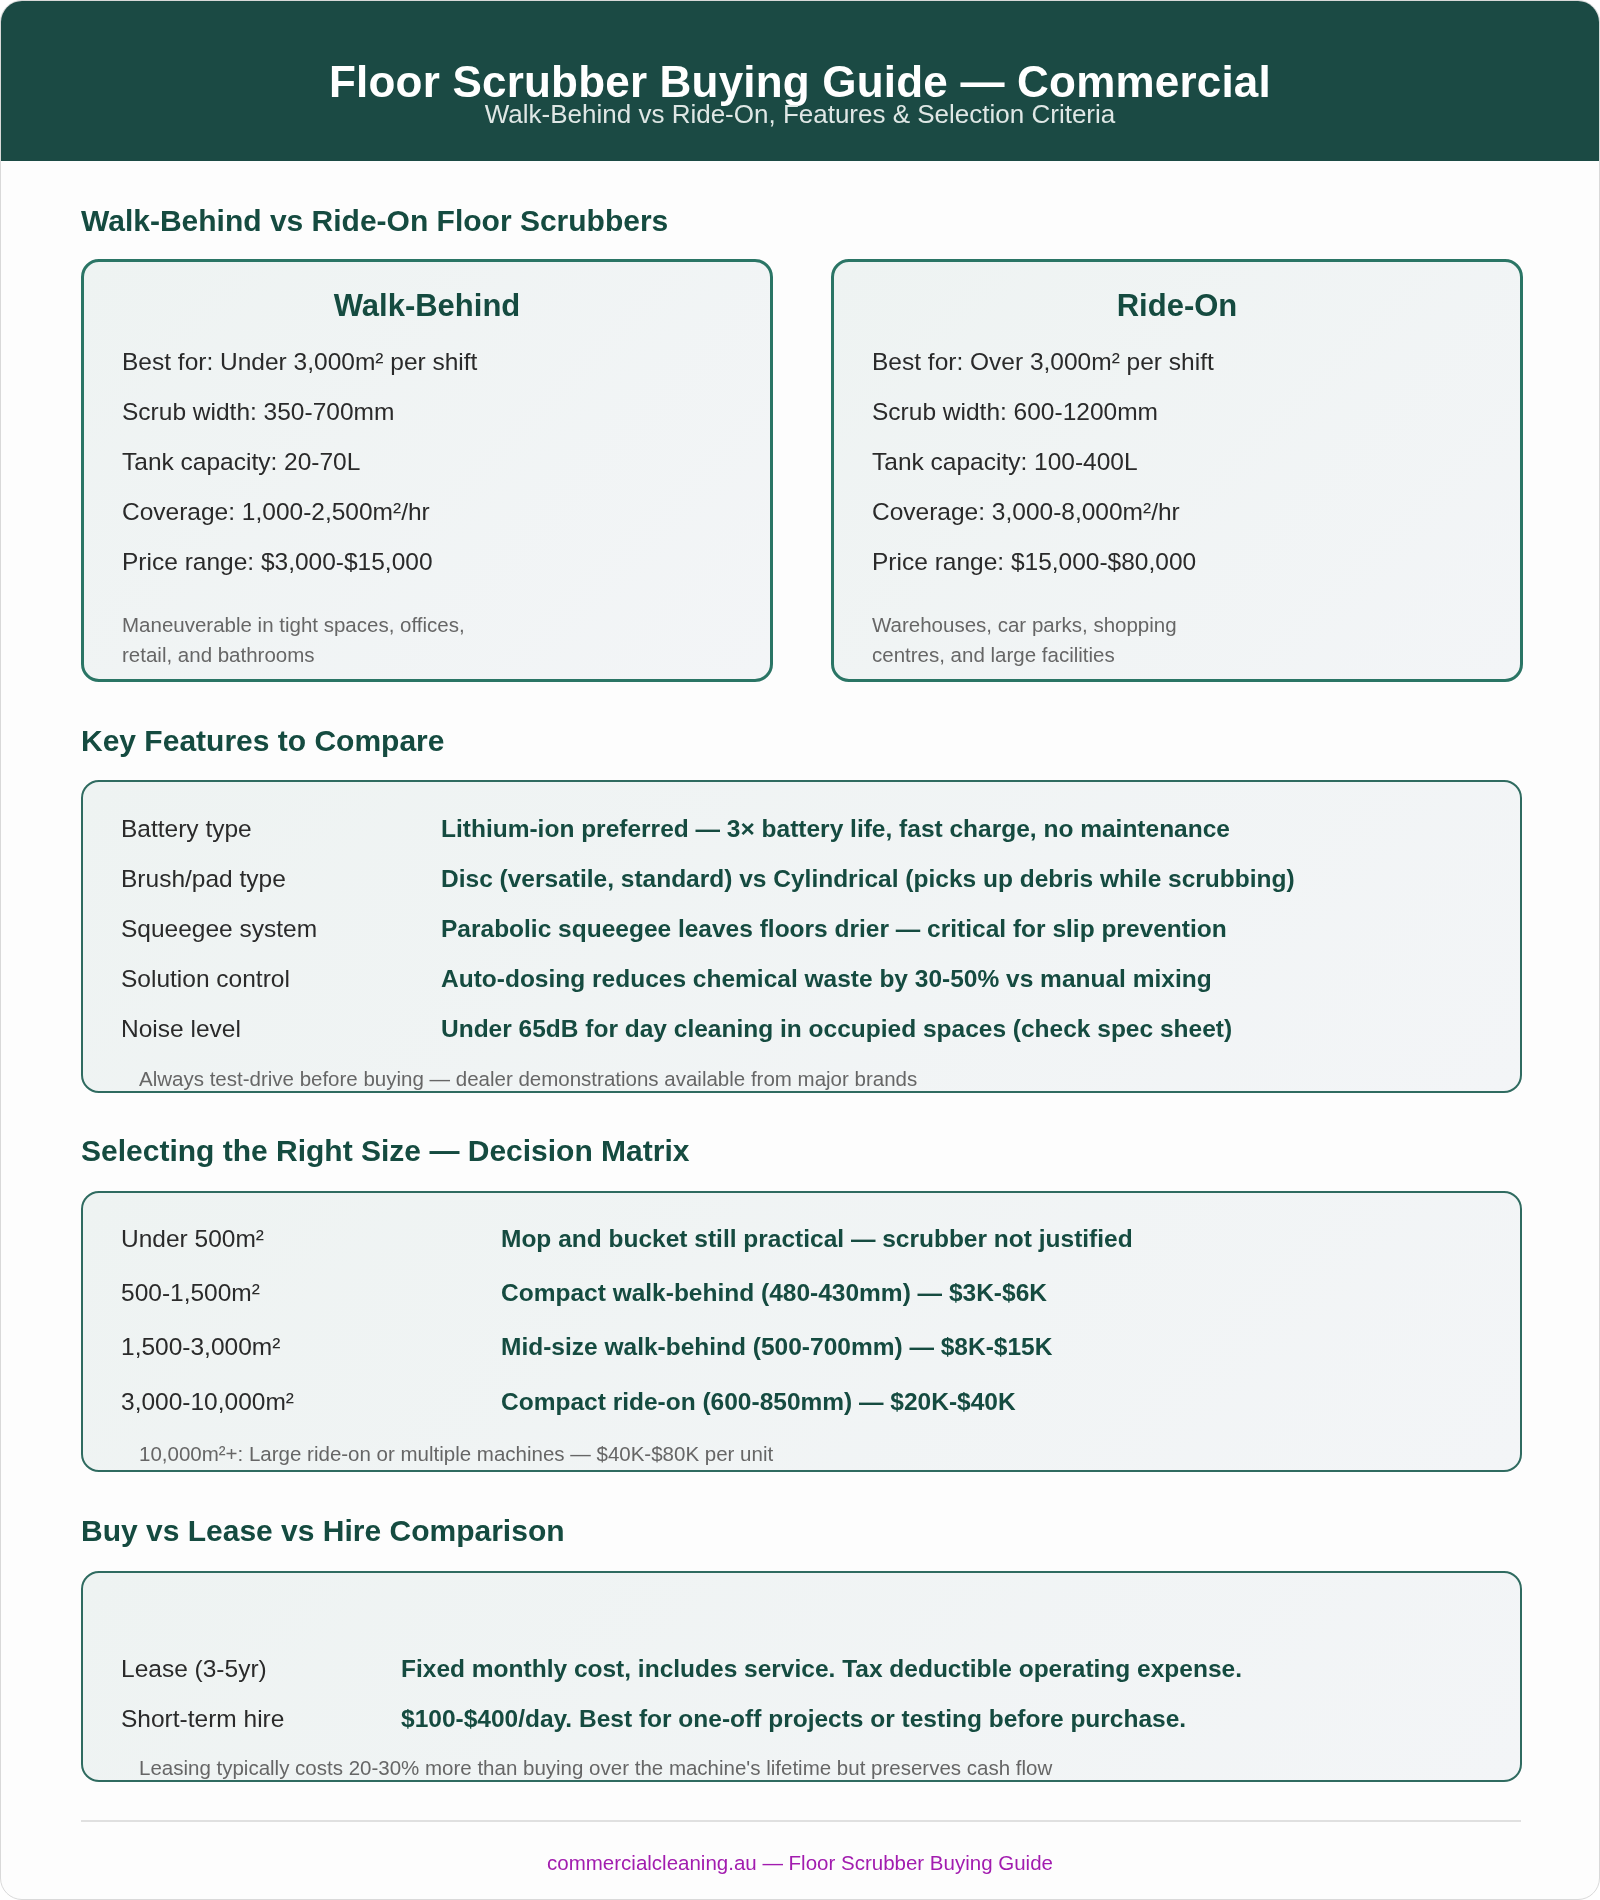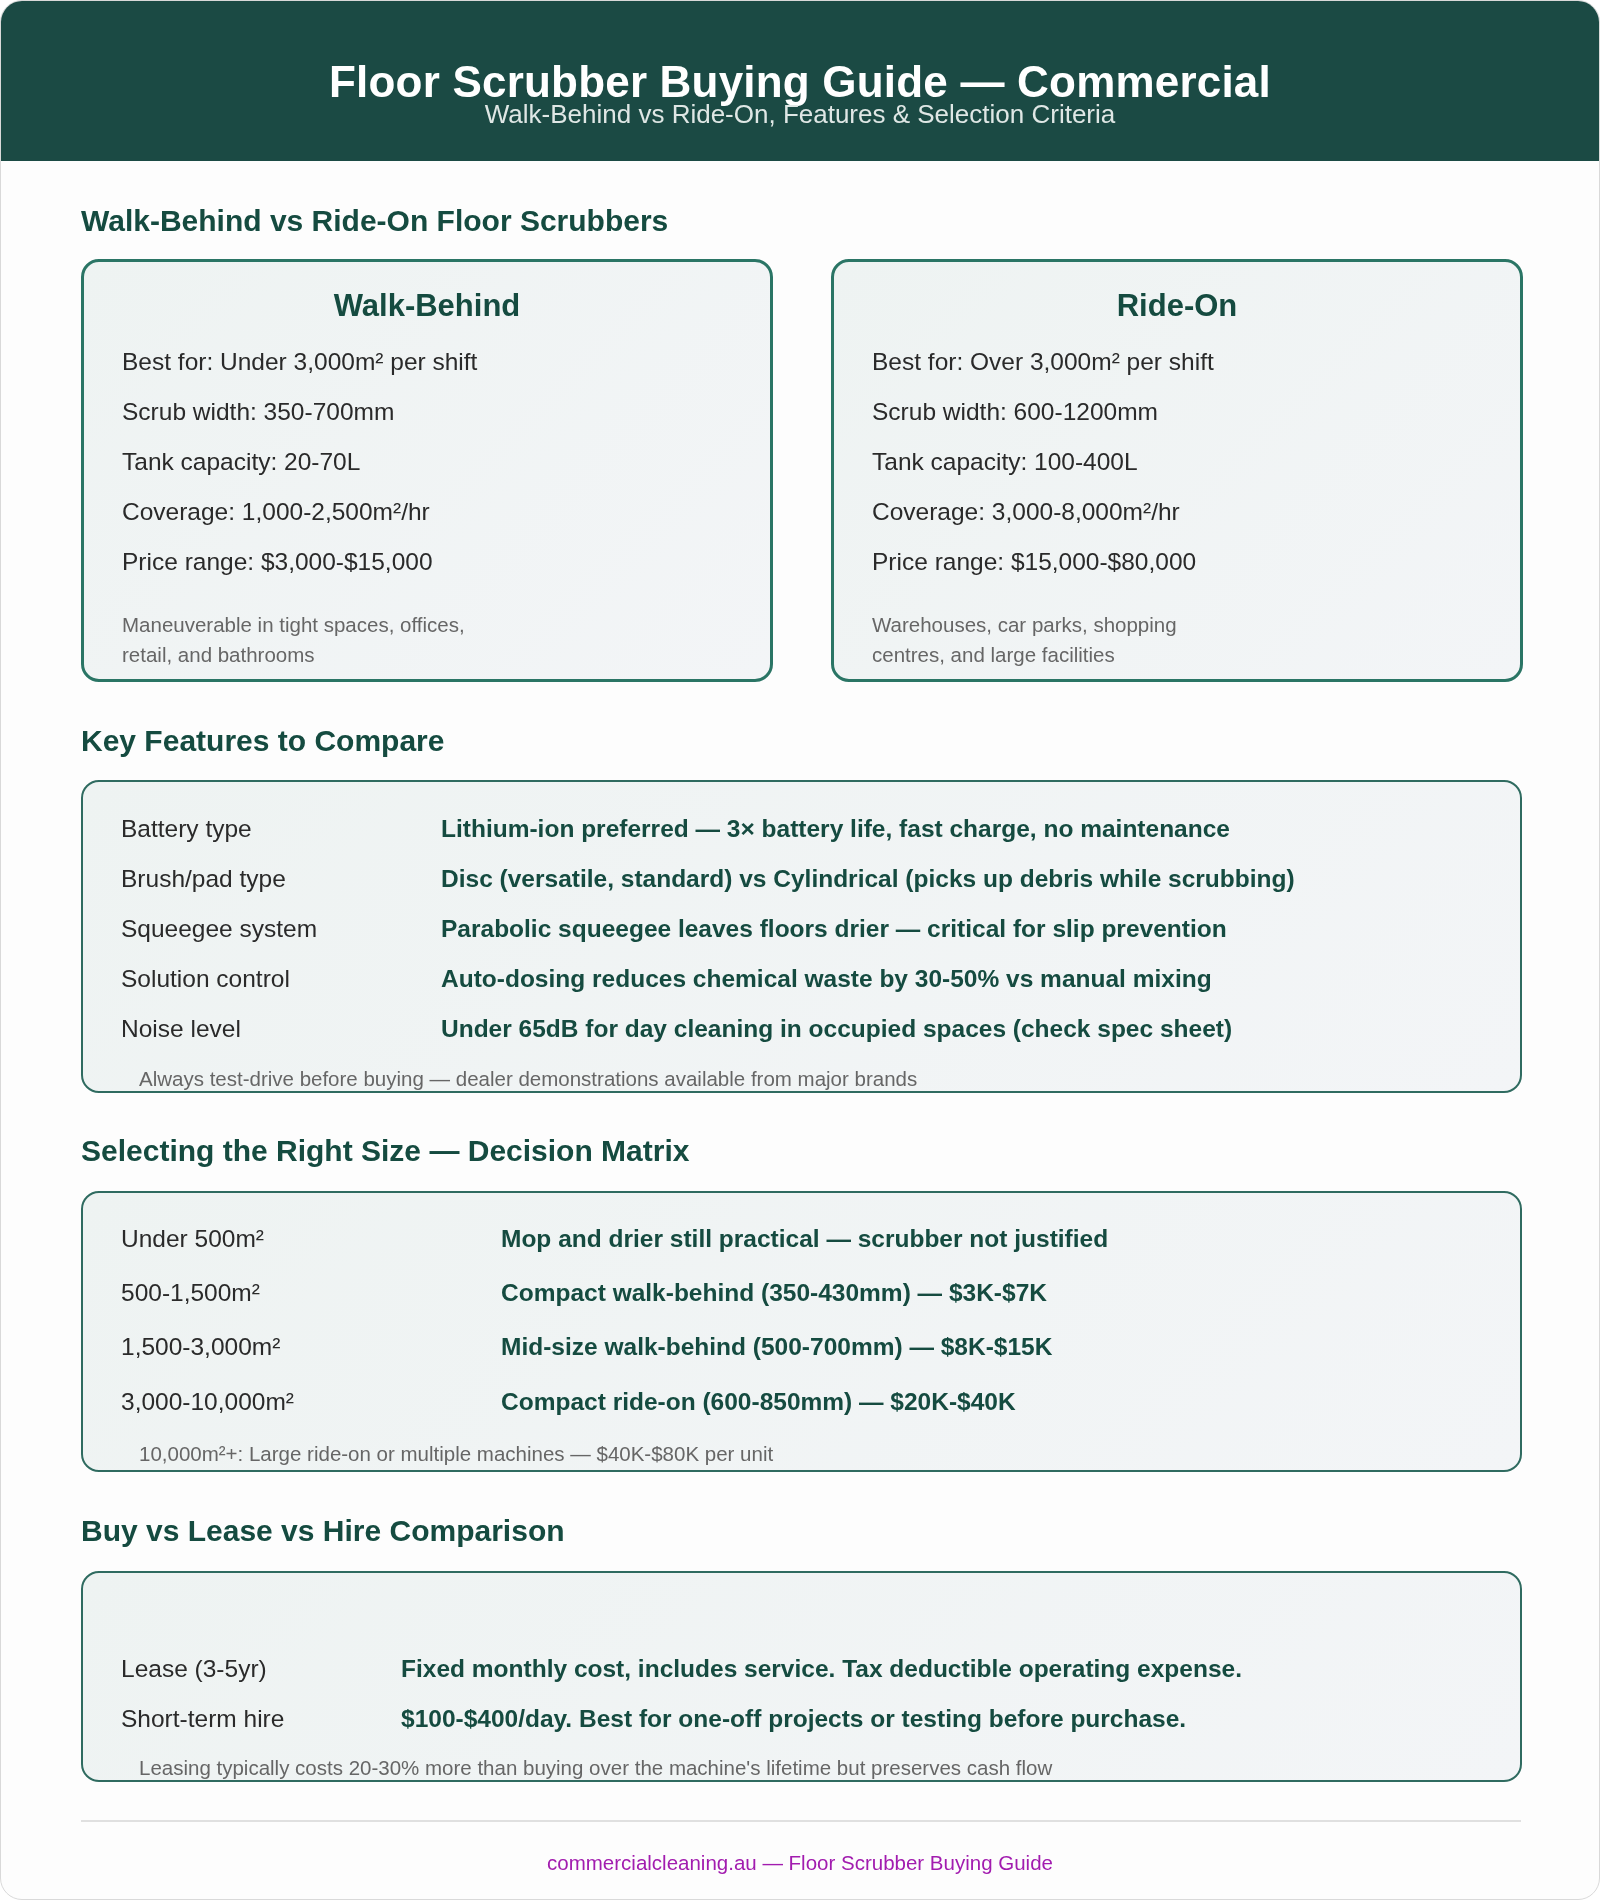--- a/index.html
+++ b/index.html
@@ -107,25 +107,25 @@
       <span class="value" style="left:320px">Under 65dB for day cleaning in occupied spaces (check spec sheet)</span>
     </div>
     <div class="note" style="top:276px">Always test-drive before buying — dealer demonstrations available from major brands</div>
   </div>
 
   <div class="section-heading" style="top:1133px">Selecting the Right Size — Decision Matrix</div>
 
   <div class="box" style="top:1190px; height:277px">
     <div class="row" style="top:32px">
       <span class="label">Under 500m²</span>
-      <span class="value" style="left:380px">Mop and drier still practical — scrubber not justified</span>
+      <span class="value" style="left:380px">Mop and bucket still practical — scrubber not justified</span>
     </div>
     <div class="row" style="top:86px">
       <span class="label">500-1,500m²</span>
-      <span class="value" style="left:380px">Compact walk-behind (350-430mm) — $3K-$7K</span>
+      <span class="value" style="left:380px">Compact walk-behind (480-430mm) — $3K-$6K</span>
     </div>
     <div class="row" style="top:140px">
       <span class="label">1,500-3,000m²</span>
       <span class="value" style="left:380px">Mid-size walk-behind (500-700mm) — $8K-$15K</span>
     </div>
     <div class="row" style="top:195px">
       <span class="label">3,000-10,000m²</span>
       <span class="value" style="left:380px">Compact ride-on (600-850mm) — $20K-$40K</span>
     </div>
     <div class="note" style="top:240px">10,000m²+: Large ride-on or multiple machines — $40K-$80K per unit</div>

